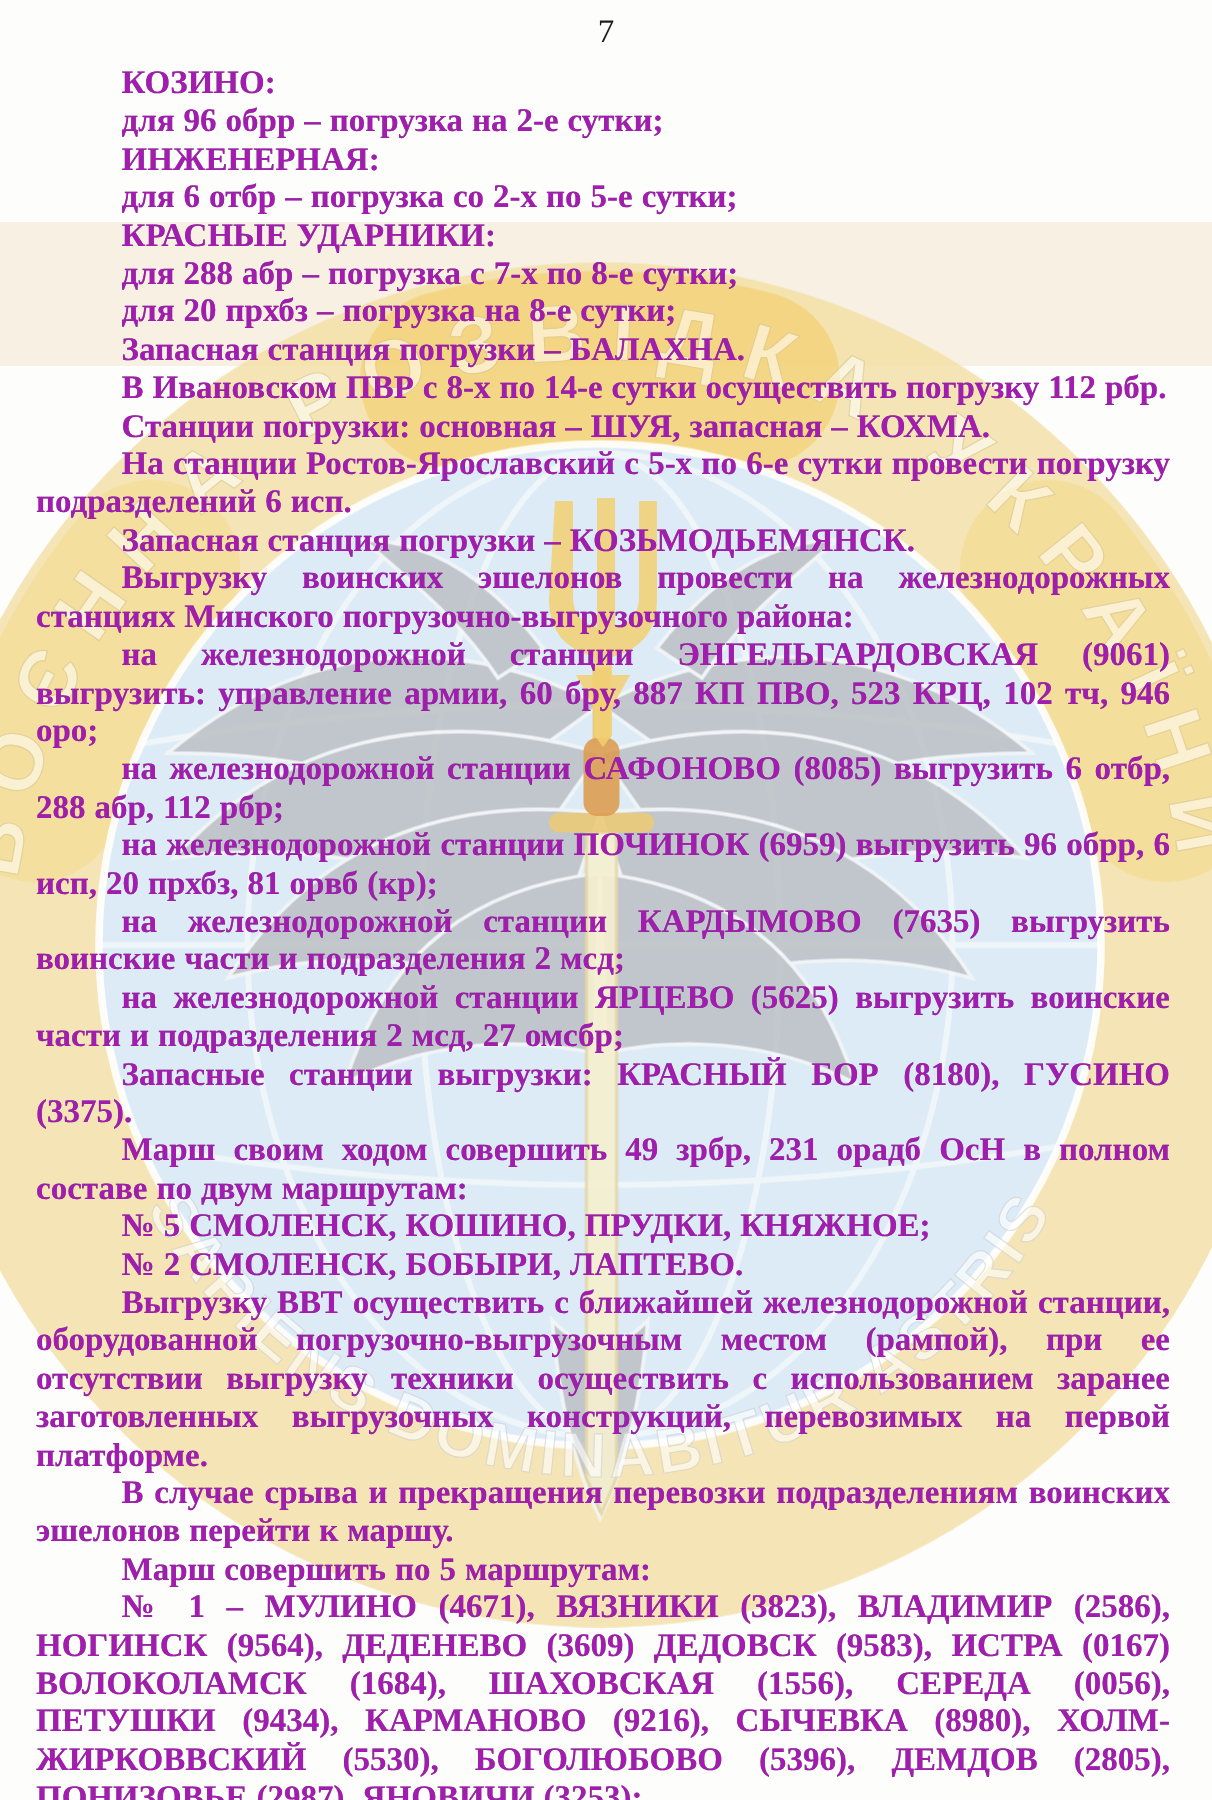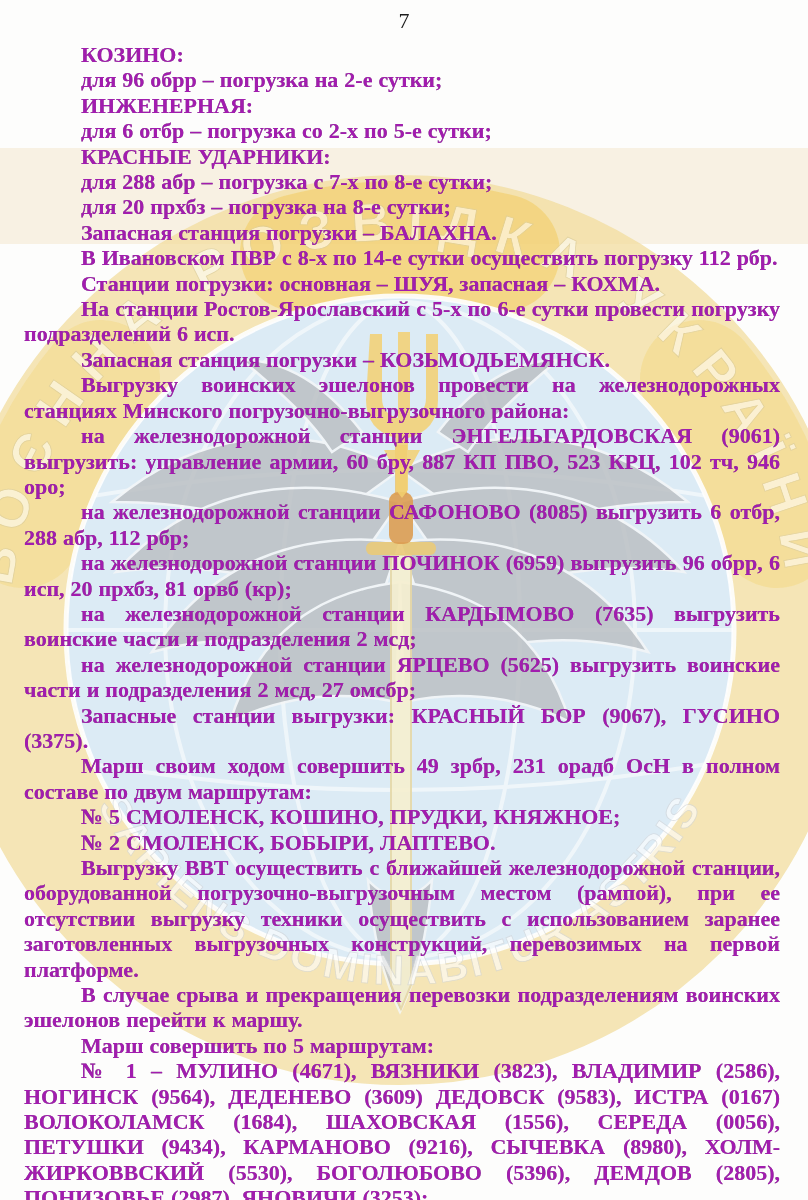--- a/index.html
+++ b/index.html
@@ -119,21 +119,21 @@
       <p>В Ивановском ПВР с 8-х по 14-е сутки осуществить погрузку 112 рбр.</p>
       <p>Станции погрузки: основная – ШУЯ, запасная – КОХМА.</p>
       <p>На станции Ростов-Ярославский с 5-х по 6-е сутки провести погрузку подразделений 6 исп.</p>
       <p>Запасная станция погрузки – КОЗЬМОДЬЕМЯНСК.</p>
       <p>Выгрузку воинских эшелонов провести на железнодорожных станциях Минского погрузочно-выгрузочного района:</p>
       <p>на железнодорожной станции ЭНГЕЛЬГАРДОВСКАЯ (9061) выгрузить: управление армии, 60 бру, 887 КП ПВО, 523 КРЦ, 102 тч, 946 оро;</p>
       <p>на железнодорожной станции САФОНОВО (8085) выгрузить 6 отбр, 288 абр, 112 рбр;</p>
       <p>на железнодорожной станции ПОЧИНОК (6959) выгрузить 96 обрр, 6 исп, 20 прхбз, 81 орвб (кр);</p>
       <p>на железнодорожной станции КАРДЫМОВО (7635) выгрузить воинские части и подразделения 2 мсд;</p>
       <p>на железнодорожной станции ЯРЦЕВО (5625) выгрузить воинские части и подразделения 2 мсд, 27 омсбр;</p>
-      <p>Запасные станции выгрузки: КРАСНЫЙ БОР (9067), ГУСИНО (3375).</p>
+      <p>Запасные станции выгрузки: КРАСНЫЙ БОР (8180), ГУСИНО (3375).</p>
       <p>Марш своим ходом совершить 49 зрбр, 231 орадб ОсН в полном составе по двум маршрутам:</p>
       <p>№ 5 СМОЛЕНСК, КОШИНО, ПРУДКИ, КНЯЖНОЕ;</p>
       <p>№ 2 СМОЛЕНСК, БОБЫРИ, ЛАПТЕВО.</p>
       <p>Выгрузку ВВТ осуществить с ближайшей железнодорожной станции, оборудованной погрузочно-выгрузочным местом (рампой), при ее отсутствии выгрузку техники осуществить с использованием заранее заготовленных выгрузочных конструкций, перевозимых на первой платформе.</p>
       <p>В случае срыва и прекращения перевозки подразделениям воинских эшелонов перейти к маршу.</p>
       <p>Марш совершить по 5 маршрутам:</p>
       <p>№ 1 – МУЛИНО (4671), ВЯЗНИКИ (3823), ВЛАДИМИР (2586), НОГИНСК (9564), ДЕДЕНЕВО (3609) ДЕДОВСК (9583), ИСТРА (0167) ВОЛОКОЛАМСК (1684), ШАХОВСКАЯ (1556), СЕРЕДА (0056), ПЕТУШКИ (9434), КАРМАНОВО (9216), СЫЧЕВКА (8980), ХОЛМ-ЖИРКОВВСКИЙ (5530), БОГОЛЮБОВО (5396), ДЕМДОВ (2805), ПОНИЗОВЬЕ (2987), ЯНОВИЧИ (3253);</p>
     </div>
 
 </div>

